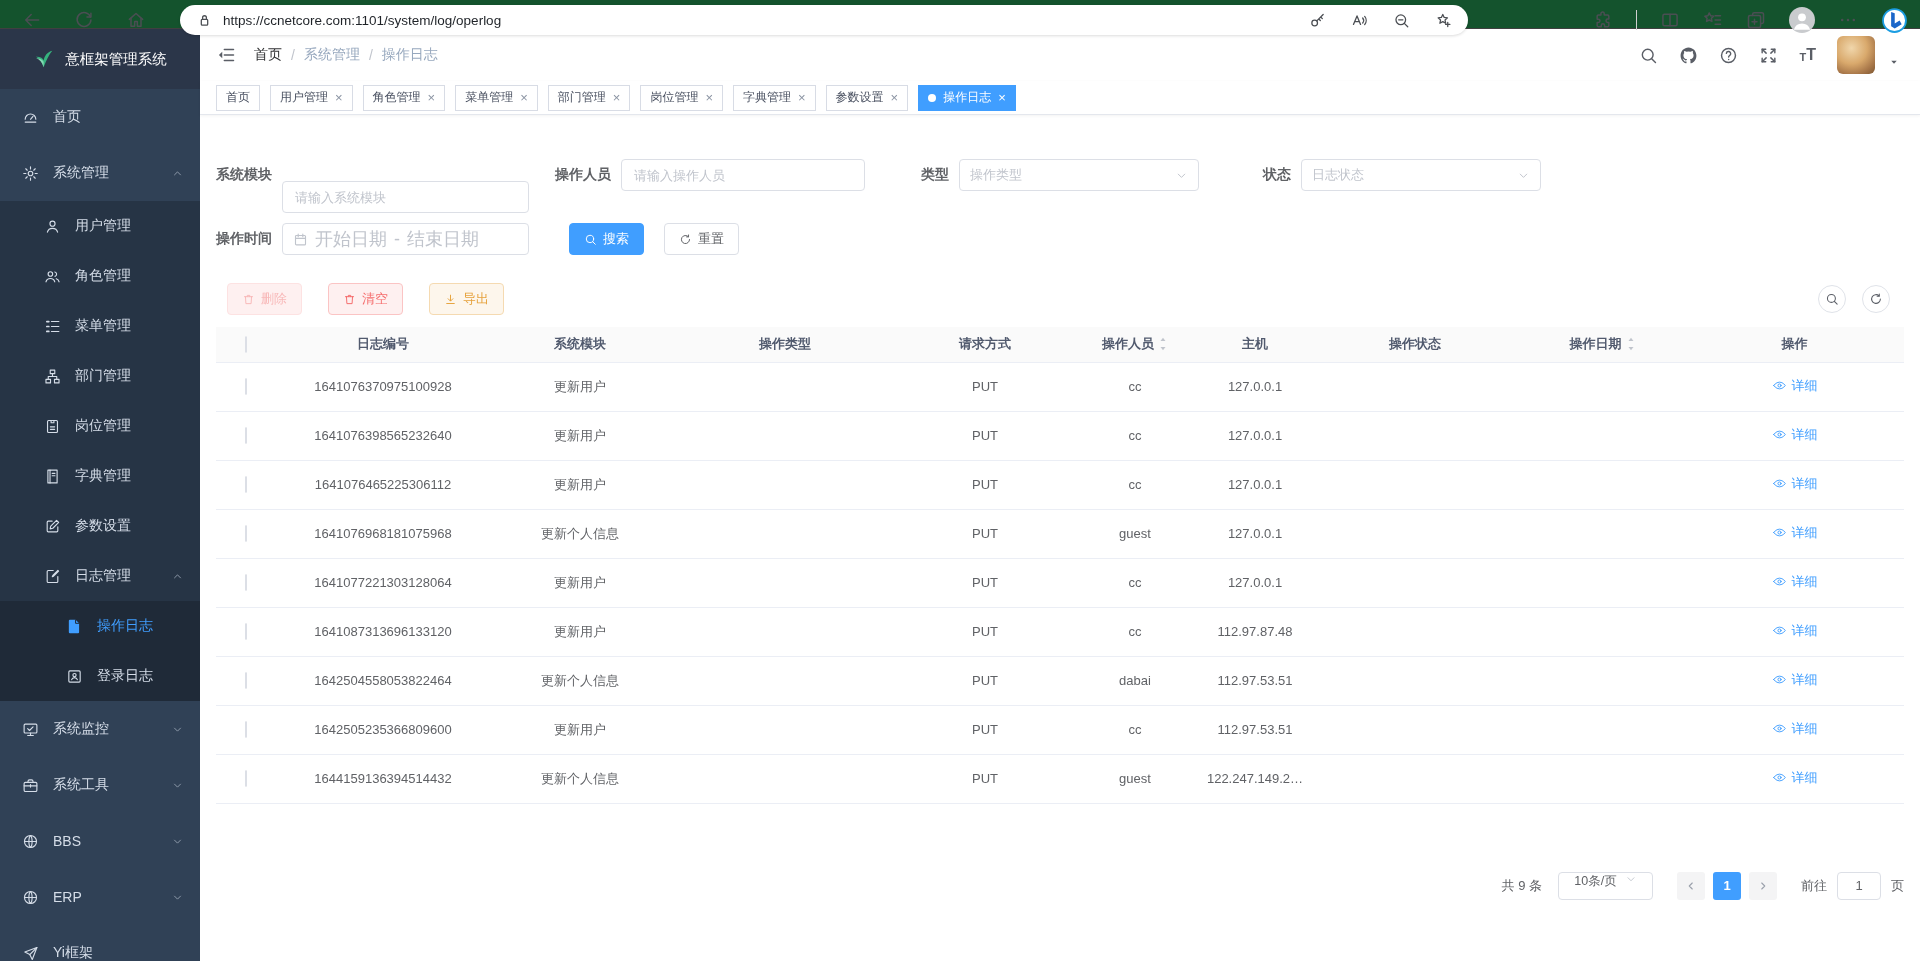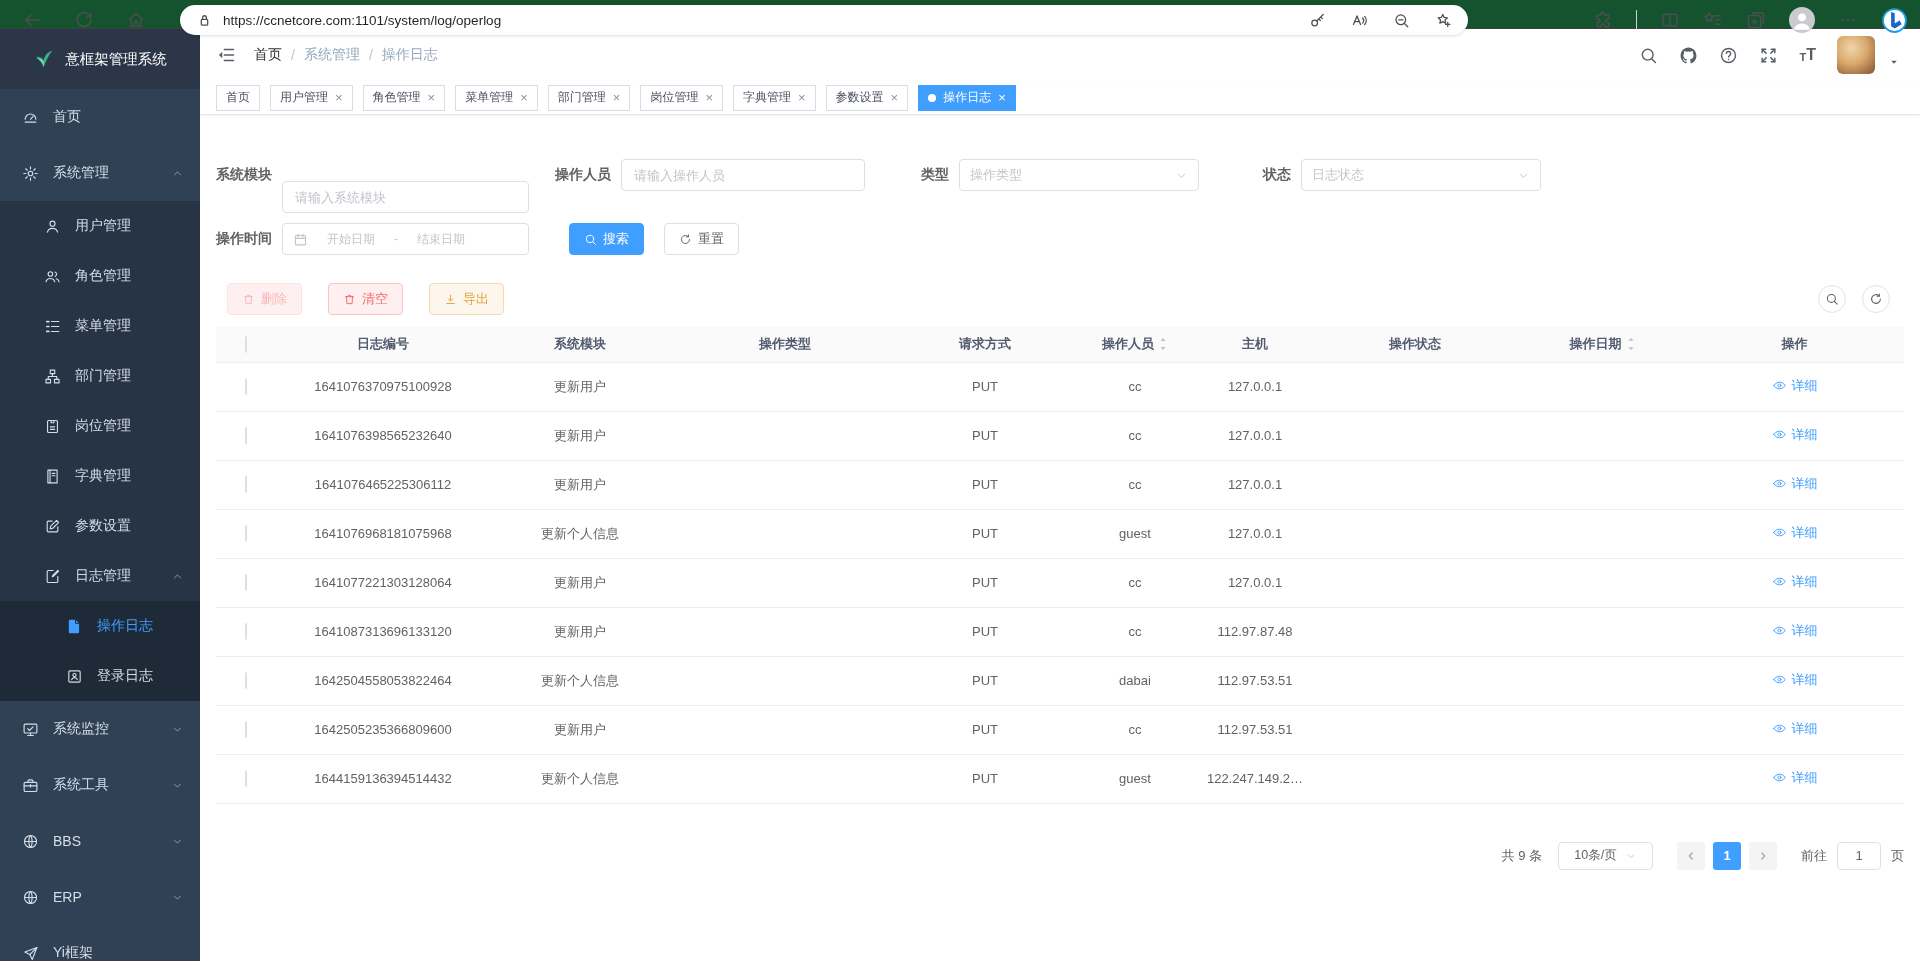--- a/index.html
+++ b/index.html
@@ -54,21 +54,21 @@
 
 
 .content{padding:22px 16px 0;position:relative}
 .frow{display:flex;align-items:center;margin-bottom:10px}
 .flabel{width:58px;font-weight:bold;color:#606266;margin-right:8px;font-size:14px;flex-shrink:0}
 .flabel.sm{width:30px}
 .inp{height:32px;border:1px solid #dcdfe6;border-radius:4px;padding:0 12px;font-size:13px;color:#606266;outline:none;font-family:inherit;background:#fff}
 .inp::placeholder{color:#c0c4cc}
 .sel{height:32px;border:1px solid #dcdfe6;border-radius:4px;padding:0 10px;display:flex;align-items:center;justify-content:space-between;color:#c0c4cc;font-size:13px;cursor:pointer;background:#fff}
 .sel .sc{width:13px;height:13px;color:#c0c4cc}
-.dateinp{width:247px;height:32px;border:1px solid #dcdfe6;border-radius:4px;display:flex;align-items:center;padding:0 10px;gap:6px;color:#c0c4cc;font-size:12px;cursor:pointer;background:#fff}
+.dateinp{width:247px;height:32px;border:1px solid #dcdfe6;border-radius:4px;display:flex;align-items:center;padding:0 10px;gap:6px;color:#c0c4cc;font-size:18px;cursor:pointer;background:#fff}
 .dateinp .di{width:15px;height:15px;flex-shrink:0}
 .dateinp .dtxt{width:74px;text-align:center}
 .btn{height:32px;border-radius:4px;display:inline-flex;align-items:center;gap:6px;font-size:13px;padding:0 14px;border:1px solid #dcdfe6;cursor:pointer;background:#fff;color:#606266;font-family:Liberation Sans, sans-serif}
 .btn .bi{width:13px;height:13px}
 .btn-primary{background:#409eff;border-color:#409eff;color:#fff}
 .btn-del{background:#fef0f0;border-color:#fde2e2;color:#f8b8b8;cursor:not-allowed}
 .btn-clear{background:#fef0f0;border-color:#fbc4c4;color:#f56c6c}
 .btn-exp{background:#fdf6ec;border-color:#f5dab1;color:#e6a23c}
 .toolbar{display:flex;align-items:center;margin-top:28px;padding-left:11px}
 .cbtn{width:28px;height:28px;border-radius:50%;border:1px solid #e0e3e9;display:flex;align-items:center;justify-content:center;color:#5a5e66;cursor:pointer;background:#fff}
@@ -78,23 +78,23 @@
 .tbl{width:1688px;border-collapse:collapse;table-layout:fixed;margin-top:12px;font-size:13px}
 .tbl th{height:35px;background:#fafafa;color:#515a6e;font-weight:bold;border-bottom:1px solid #ebeef5;text-align:center;font-size:13px}
 .tbl td{height:49px;border-bottom:1px solid #ebeef5;text-align:center;color:#606266}
 .cb{width:14px;height:14px;border:1px solid #dcdfe6;border-radius:2px;background:#fff;margin:0 auto;cursor:pointer}
 .sort{display:inline-block;vertical-align:-2px;margin-left:4px;cursor:pointer}
 .thlab{display:inline-flex;align-items:center}
 .detail{display:inline-flex;align-items:center;gap:5px;color:#409eff;cursor:pointer}
 .detail svg{width:15px;height:15px;stroke-width:1.5}
 
 
-.pag{display:flex;align-items:center;justify-content:flex-end;margin-top:38px;font-size:13px;color:#606266;padding-right:0}
+.pag{display:flex;align-items:center;justify-content:flex-end;margin-top:68px;font-size:13px;color:#606266;padding-right:0}
 .pag .total{margin-right:16px}
-.psel{width:95px;height:28px;border:1px solid #dcdfe6;border-radius:4px;display:flex;align-items:center;justify-content:center;gap:8px;color:#606266;font-size:12.5px;cursor:pointer;margin-right:24px;background:#fff}
+.psel{width:95px;height:28px;border:1px solid #dcdfe6;border-radius:4px;display:flex;justify-content:center;gap:8px;color:#606266;font-size:12.5px;cursor:pointer;margin-right:24px;background:#fff}
 .psel .sc{width:12px;height:12px;color:#c0c4cc}
 .pbtn{width:28px;height:28px;border-radius:3px;background:#f4f4f5;color:#9aa0ab;display:flex;align-items:center;justify-content:center;cursor:pointer;margin-right:8px}
 .pbtn svg{width:12px;height:12px;stroke-width:2.2}
 .pnum{width:28px;height:28px;border-radius:3px;background:#409eff;color:#fff;display:flex;align-items:center;justify-content:center;font-weight:bold;cursor:pointer;margin-right:8px}
 .goto{margin-left:16px;margin-right:10px}
 .ginp{width:44px;height:28px;border:1px solid #dcdfe6;border-radius:4px;text-align:center;font-size:13px;color:#606266;outline:none;font-family:inherit;margin-right:10px}
 </style>
 </head>
 <body>
 

